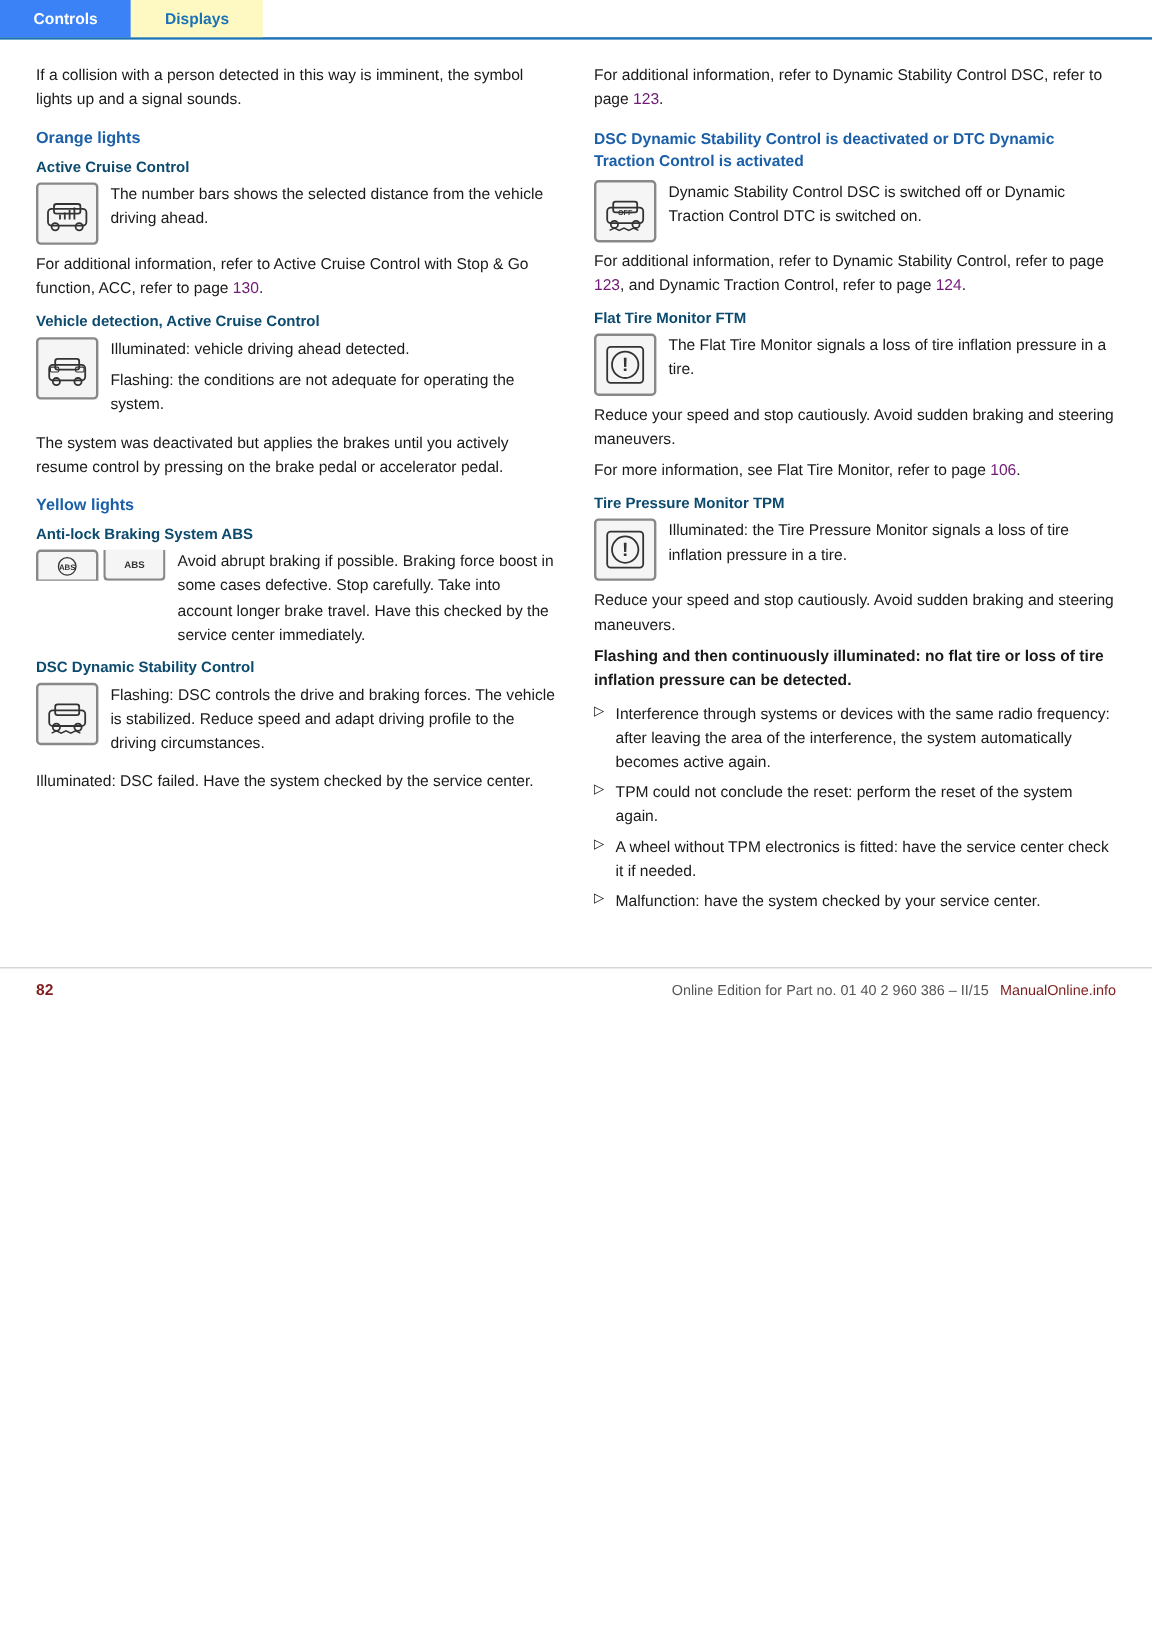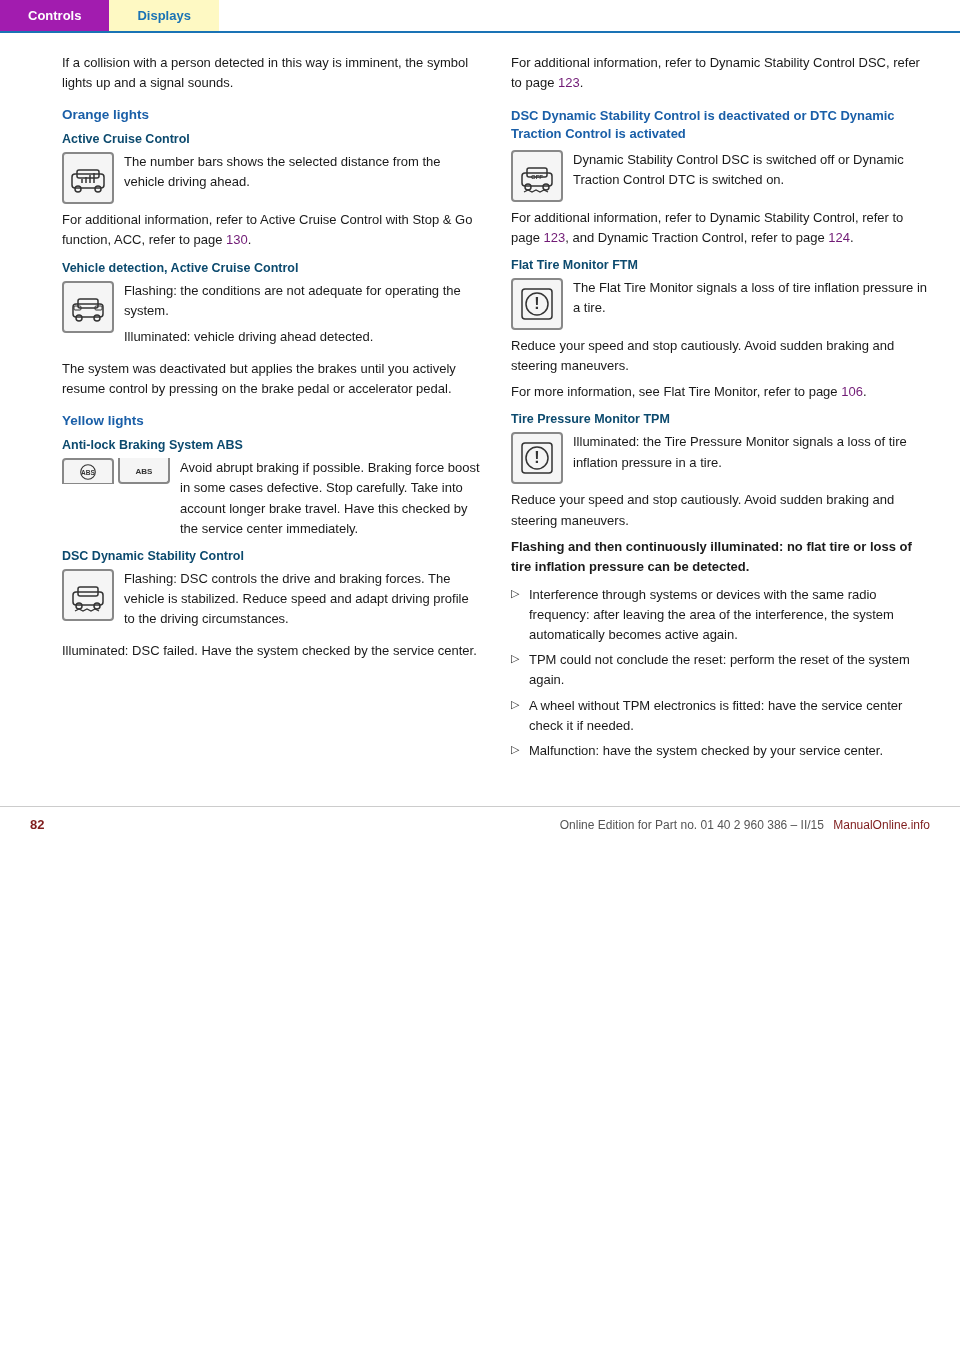--- a/index.html
+++ b/index.html
@@ -18,34 +18,33 @@
       border-bottom: 2px solid #1a73b5;
       background: #fff;
     }
     .tab {
       padding: 8px 28px;
       font-size: 13px;
       font-weight: bold;
       cursor: pointer;
     }
     .tab.active {
-      background: #a21caf;
+      background: #3b82f6;
       color: #fff;
     }
     .tab.inactive {
       color: #1a73b5;
       background: #fef9c3;
     }
 
     
     .content {
       display: flex;
       padding: 20px 30px 20px 30px;
       gap: 30px;
-      margin-left: 32px;
     }
     .left-col {
       flex: 1;
       max-width: 440px;
     }
     .right-col {
       flex: 1;
       max-width: 440px;
     }
 
@@ -210,22 +209,22 @@
         <svg viewBox="0 0 38 38">
           <rect x="4" y="16" width="30" height="13" rx="3" fill="none" stroke="#333" stroke-width="1.5"></rect>
           <rect x="9" y="11" width="20" height="9" rx="2" fill="none" stroke="#333" stroke-width="1.5"></rect>
           <circle cx="10" cy="30" r="3" fill="none" stroke="#333" stroke-width="1.5"></circle>
           <circle cx="28" cy="30" r="3" fill="none" stroke="#333" stroke-width="1.5"></circle>
           <rect x="5" y="18" width="7" height="4" rx="1" fill="none" stroke="#333" stroke-width="1"></rect>
           <rect x="26" y="18" width="7" height="4" rx="1" fill="none" stroke="#333" stroke-width="1"></rect>
         </svg>
       </div>
       <div class="icon-text-col">
+        <p>Illuminated: vehicle driving ahead detected.</p>
         <p>Flashing: the conditions are not adequate for operating the system.</p>
-        <p>Illuminated: vehicle driving ahead detected.</p>
       </div>
     </div>
 
     <p>The system was deactivated but applies the brakes until you actively resume control by pressing on the brake pedal or accelerator pedal.</p>
 
     <div class="section-title">Yellow lights</div>
 
     <div class="subsection-title">Anti-lock Braking System ABS</div>
 
     <div class="icon-text-row">

